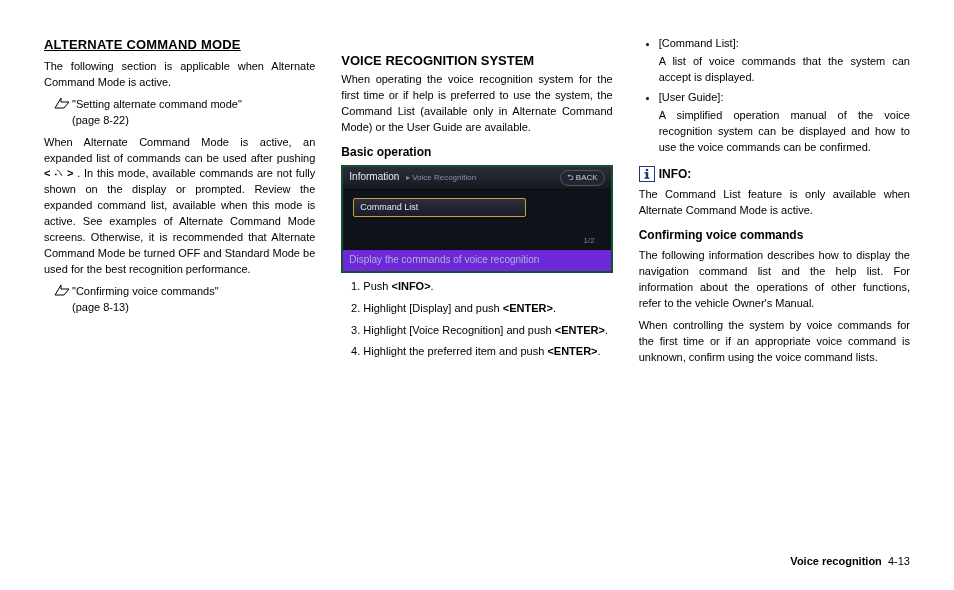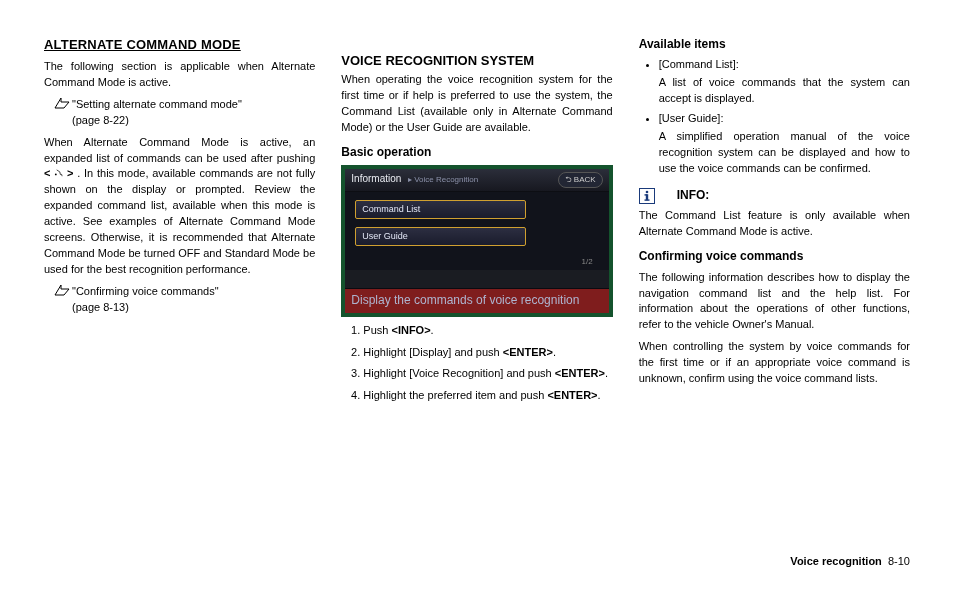--- a/index.html
+++ b/index.html
@@ -71,34 +71,33 @@
   .bullets {
     list-style: disc;
     padding-left: 20px;
   }
   .bullets li { margin-bottom: 4px; }
   .bullets li p { text-align: justify; margin: 2px 0 4px 0;}
   .info-row {
     display: flex;
     align-items: center;
     margin: 10px 0 4px 0;
-    gap: 18px;
   }
   .info-icon {
     width: 16px; height: 16px;
     border: 1.5px solid #1a3a7a;
     display: inline-flex;
     align-items: center; justify-content: center;
     margin-right: 4px;
   }
   .info-icon svg { display:block; }
   .info-label { font-weight: 700; font-size: 12px; }
   .screenshot {
     width: 100%;
-    border: 4px solid #14532d;
+    border: 2px solid #14532d;
     background: #1a1c22;
     color: #cfd4e6;
     font-size: 9px;
     margin-top: 2px;
   }
   .ss-top {
     display:flex; justify-content:space-between; align-items:center;
     padding: 3px 6px;
     background: linear-gradient(#2b2e3a, #171820);
     border-bottom: 1px solid #0d0e13;
@@ -108,34 +107,33 @@
   .ss-back  {
     border:1px solid #555; border-radius:8px;
     padding:1px 6px; font-size:8px; color:#ccc;
     background:#222634;
   }
   .ss-body { padding: 8px 10px 3px 10px; background:#11131b; }
   .ss-item {
     border:1px solid #d0a030;
     border-radius:2px;
     padding:2px 6px;
-    margin-bottom:8px;
+    margin-bottom:16px;
     font-size:9px;
     color:#e2e6f5;
     background: linear-gradient(#2c2e41,#1a1c2c);
     width: 70%;
   }
   .ss-pager { text-align:right; color:#888; font-size:8px; padding:2px 6px 0 0;}
   .ss-foot {
     padding:3px 6px;
-    font-size:12px;
+    font-size:10px;
     color:#aeb4cf;
-    background:#7f1d1d;
+    background:#6d28d9;
     border-top:1px solid #0a0b11;
-    margin-top:18px;
   }
   .footer {
     position:absolute;
     right:44px;
     bottom:20px;
     font-size:11px;
   }
   .footer b { font-weight:700; }
   strong { font-weight:700; }
   .voice-btn { font-size:9px; vertical-align: -1px;}
@@ -195,36 +193,34 @@
     <div class="screenshot">
       <div class="ss-top">
         <span>
           <span class="ss-title">Information</span>
           <span class="ss-sub">▸ <span>Voice Recognition</span></span>
         </span>
         <span class="ss-back">⮌ <span>BACK</span></span>
       </div>
       <div class="ss-body">
         <div class="ss-item">Command List</div>
-        <div class="ss-item">User Guide</div>
         <div class="ss-pager">1/2</div>
       </div>
       <div class="ss-foot">Display the commands of voice recognition</div>
     </div>
 
     <ol class="steps">
       <li><span>Push </span><strong>&lt;INFO&gt;</strong><span>.</span></li>
       <li><span>Highlight [Display] and push </span><strong>&lt;ENTER&gt;</strong><span>.</span></li>
       <li><span>Highlight [Voice Recognition] and push </span><strong>&lt;ENTER&gt;</strong><span>.</span></li>
       <li><span>Highlight the preferred item and push </span><strong>&lt;ENTER&gt;</strong><span>.</span></li>
     </ol>
   </div>
 
   <div class="col">
-    <h3 style="margin-top:0">Available items</h3>
     <ul class="bullets">
       <li>
         <span>[Command List]:</span>
         <p>A list of voice commands that the system can accept is displayed.</p>
       </li>
       <li>
         <span>[User Guide]:</span>
         <p>A simplified operation manual of the voice recognition system can be displayed and how to use the voice commands can be confirmed.</p>
       </li>
     </ul>
@@ -242,14 +238,14 @@
     </div>
     <p>The Command List feature is only available when Alternate Command Mode is active.</p>
 
     <h3>Confirming voice commands</h3>
     <p>The following information describes how to display the navigation command list and the help list. For information about the operations of other functions, refer to the vehicle Owner's Manual.</p>
     <p>When controlling the system by voice commands for the first time or if an appropriate voice command is unknown, confirm using the voice command lists.</p>
   </div>
 </div>
 
 <div class="footer">
-  <b>Voice recognition</b>&nbsp;&nbsp;<span>8-10</span>
+  <b>Voice recognition</b>&nbsp;&nbsp;<span>4-13</span>
 </div>
 
 </body></html>

